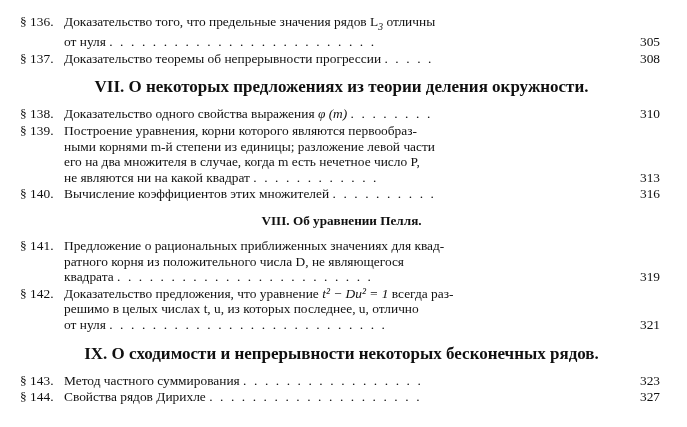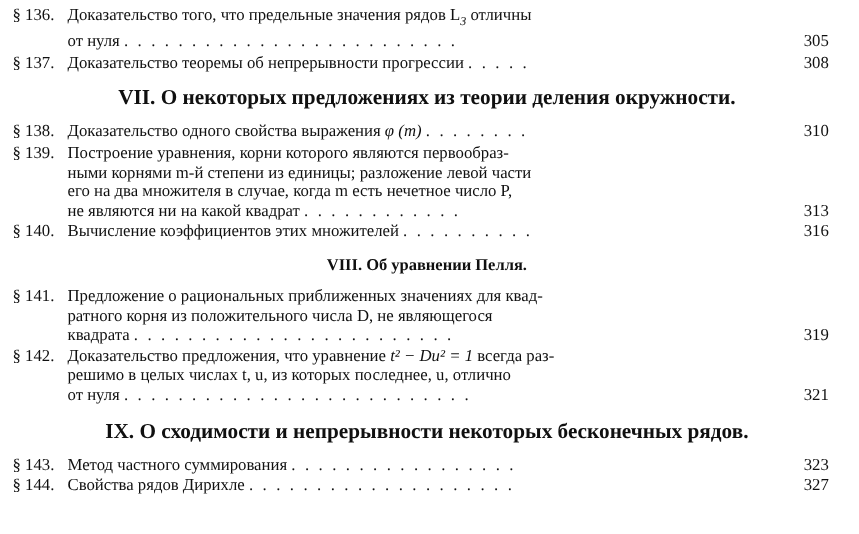--- a/index.html
+++ b/index.html
@@ -11,21 +11,21 @@
     height: 427px;
     background: #ffffff;
     font-family: "Liberation Serif", "DejaVu Serif", serif;
     color: #101010;
     overflow: hidden;
   }
   .page {
     position: relative;
     width: 687px;
     height: 397px;
-    padding: 0;
+    padding: 10px;
     box-sizing: border-box;
   }
   .toc {
     padding: 4px 10px 0 6px;
   }
   .entry {
     display: flex;
     align-items: flex-start;
     font-size: 13.4px;
     line-height: 15.6px;
@@ -41,21 +41,21 @@
   }
   .entry .body {
     flex: 1 1 auto;
     text-align: justify;
     padding-right: 6px;
     hyphens: manual;
   }
   .entry .page-no {
     flex: 0 0 auto;
     width: 34px;
-    text-align: left;
+    text-align: center;
     white-space: nowrap;
     align-self: flex-end;
   }
   .entry .page-no.top {
     align-self: flex-start;
   }
   .dots {
     letter-spacing: 2.1px;
   }
   .section-head {

